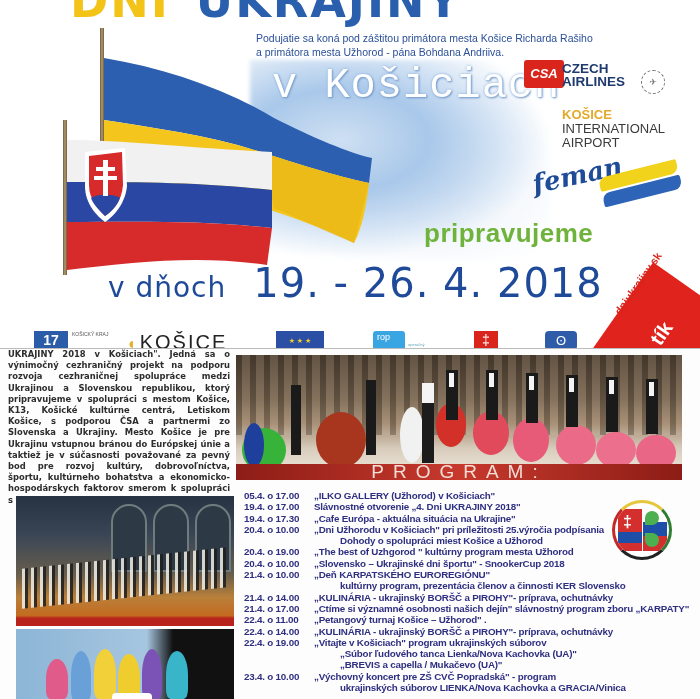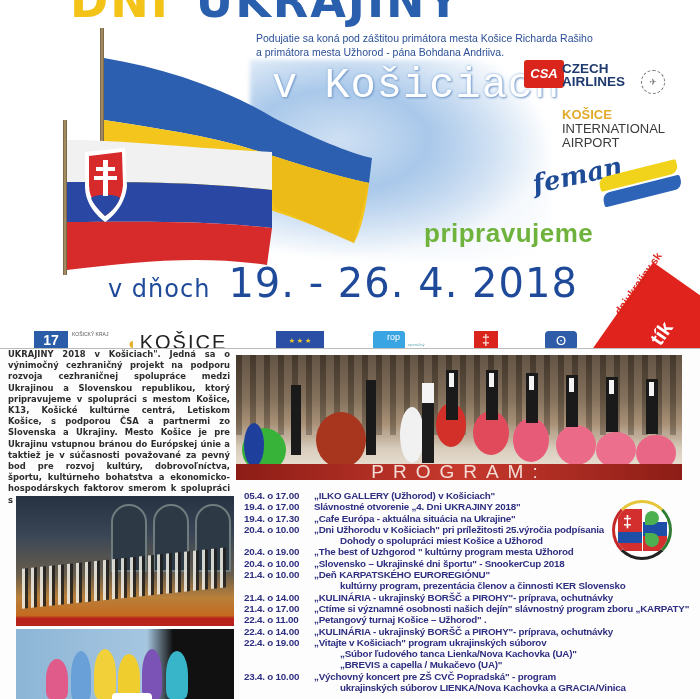--- a/index.html
+++ b/index.html
@@ -38,30 +38,30 @@
   .airport .kos { color: #e2aa2a; font-weight: bold; }
 
   .feman { position: absolute; left: 532px; top: 160px; font-family: "DejaVu Serif", serif; font-style: italic; font-weight: bold;
     font-size: 26px; color: #1f4c96; transform: rotate(-12deg); }
   .feman-stripes { position: absolute; left: 602px; top: 168px; width: 80px; height: 44px; transform: rotate(-14deg); }
   .feman-stripes div { height: 14px; margin-bottom: 2px; border-radius: 8px 2px 8px 2px; }
 
   .pripravujeme { position: absolute; left: 424px; top: 218px; font-weight: bold; font-size: 26px; color: #6fb33c; letter-spacing: 0.5px; }
 
   .dates { position: absolute; left: 108px; top: 260px; font-family: "DejaVu Sans", sans-serif; font-size: 40px; color: #1f4a99; letter-spacing: 1px; }
-  .dates .small { font-size: 24px; margin-right: 18px; }
+  .dates .small { font-size: 28px; margin-right: 27px; }
 
   .logo-row { position: absolute; left: 2px; top: 328px; width: 700px; height: 22px; }
   .lg { position: absolute; top: 3px; height: 19px; }
   .lg-ksk { left: 32px; width: 34px; background: #2b5ca8; color: #fff; font-weight: bold; font-size: 14px; text-align: center; line-height: 19px; }
   .lg-ksk-txt { left: 70px; font-size: 5px; color: #555; line-height: 6px; }
   .lg-kosice { left: 126px; font-size: 20px; letter-spacing: 2px; color: #222; line-height: 22px; }
   .lg-kosice .k-ic { color: #e4b12b; font-size: 16px; }
   .lg-eu { left: 274px; width: 48px; background: #2b4fa5; color: #f3d027; font-size: 7px; text-align: center; line-height: 19px; }
-  .lg-rop { left: 371px; width: 32px; background: #3aa5e3; color: #fff; font-size: 9px; border-radius: 3px; line-height: 12px; padding-left: 14px; }
+  .lg-rop { left: 371px; width: 32px; background: #3aa5e3; color: #fff; font-size: 9px; border-radius: 3px; line-height: 12px; padding-left: 4px; }
   .lg-rop-txt { left: 406px; top: 14px; font-size: 4px; color: #6ab; }
   .lg-sk { left: 472px; width: 24px; background: #d9251c; color: #fff; font-size: 14px; text-align: center; line-height: 19px; }
   .lg-circ { left: 543px; width: 32px; background: #2e5ca8; border-radius: 4px; color: #fff; font-size: 13px; text-align: center; line-height: 19px; }
 
   .corner { position: absolute; right: -30px; top: 290px; width: 130px; height: 120px; background: #e0231d; transform: rotate(-55deg); transform-origin: center; }
   .corner-web { position: absolute; left: 612px; top: 310px; font-size: 11px; color: #d9251c; font-weight: bold; transform: rotate(-55deg); transform-origin: left top; white-space: nowrap; }
   .corner-white { position: absolute; left: 650px; top: 322px; font-size: 20px; color: #fff; font-weight: bold; transform: rotate(-55deg); }
 
   
   .poster-bottom { position: absolute; left: 0; top: 348px; width: 700px; height: 351px; background: #fdfdfd; border-top: 1px solid #bbb; }

